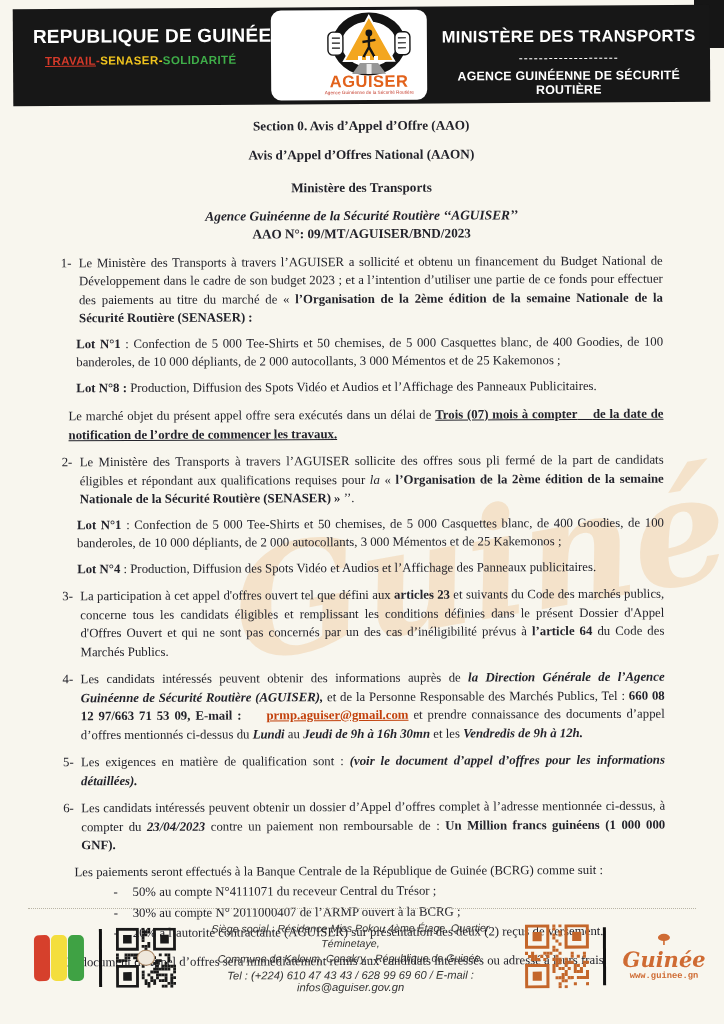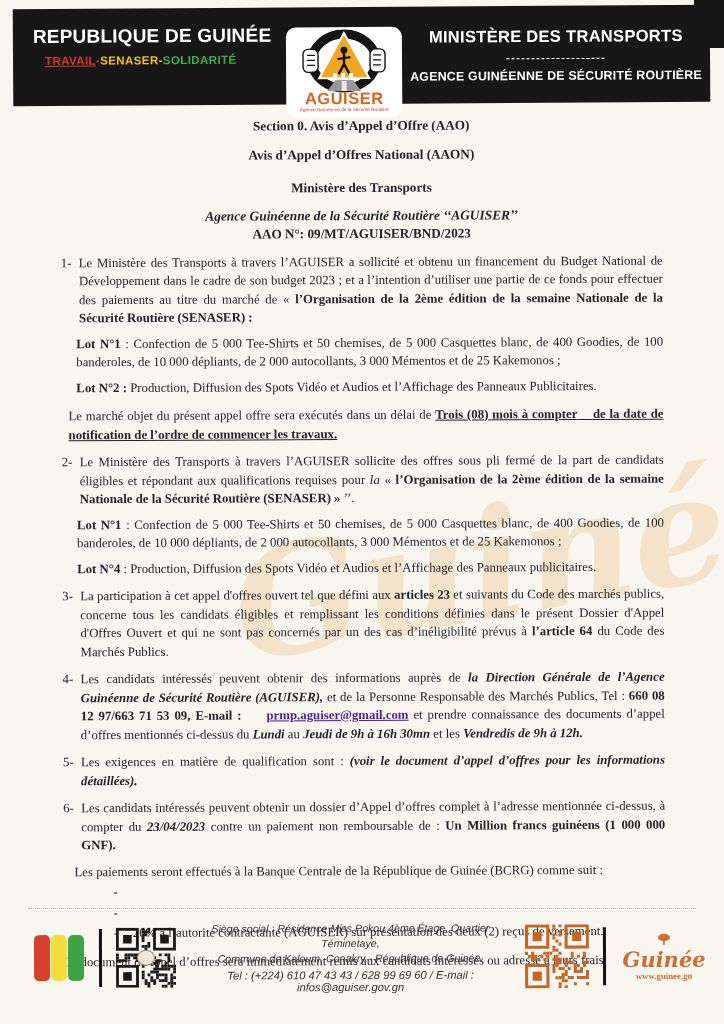--- a/index.html
+++ b/index.html
@@ -5,21 +5,21 @@
   html,body{margin:0;padding:0;}
   body{background:#d8d6cf;font-family:"Liberation Serif",serif;}
   .page{position:relative;width:724px;height:1024px;background:#f8f6ee;overflow:hidden;margin:0 auto;}
   .corner-tr{position:absolute;top:0;right:0;width:30px;height:48px;background:#161616;}
 
   
   .hdr{position:absolute;left:13px;top:7px;width:697px;height:97px;background:#171717;display:flex;align-items:flex-start;transform:rotate(-0.35deg);}
   .hdr-left{flex:1.05;color:#fff;padding:17px 0 0 20px;font-family:"Liberation Sans",sans-serif;}
   .hdr-title{font-weight:bold;font-size:19px;letter-spacing:.2px;white-space:nowrap;}
   .motto{margin-top:7px;padding-left:12px;font-weight:bold;font-size:11.5px;letter-spacing:.4px;white-space:nowrap;}
-  .logo-card{width:116px;height:90px;background:#fff;margin-top:20px;border-radius:10px;display:flex;align-items:center;justify-content:center;flex:none;}
+  .logo-card{width:116px;height:90px;background:#fff;margin-top:3px;border-radius:10px;display:flex;align-items:center;justify-content:center;flex:none;padding-left:40px;}
   .hdr-right{flex:1.28;color:#fff;text-align:center;padding-top:21px;font-family:"Liberation Sans",sans-serif;}
   .hdr-r1{font-weight:bold;font-size:16.5px;letter-spacing:.3px;}
   .hdr-dash{font-size:12px;letter-spacing:1px;margin:5px 0 4px;}
   .hdr-r2{font-weight:bold;font-size:12.4px;letter-spacing:.2px;}
 
   
   .wm{position:absolute;left:230px;top:470px;z-index:1;font-family:"DejaVu Serif",serif;font-style:italic;font-weight:bold;
       font-size:150px;color:rgba(231,148,58,0.20);transform:rotate(-10deg);pointer-events:none;white-space:nowrap;}
 
   
@@ -35,39 +35,39 @@
   .txt{flex:1;}
   .sub{margin-left:15px;margin-top:7px;}
   .delay{margin-left:7px;margin-top:10px;}
   .payintro{margin-left:11px;margin-top:8px;}
   .dashrow{display:flex;margin-left:50px;margin-top:2px;}
   .dashcol{flex:none;width:19px;}
   .closing{margin-top:10px;}
   .b{font-weight:bold;}
   .i{font-style:italic;}
   .u{text-decoration:underline;}
-  .lnk{color:#4c1d95;font-weight:bold;text-decoration:underline;margin-left:20px;}
+  .lnk{color:#c2410c;font-weight:bold;text-decoration:underline;margin-left:20px;}
 
   
   .fold{position:absolute;left:28px;right:28px;bottom:115px;border-top:1px dotted #b9b5a6;z-index:2;}
   .footer{position:absolute;left:20px;right:16px;bottom:24px;height:86px;display:flex;align-items:center;z-index:2;transform:rotate(-0.2deg);}
   .flag{display:flex;margin-left:14px;flex:none;}
   .flag span{width:16px;height:46px;border-radius:5px;margin-right:1px;}
   .f-red{background:#d6402c;}.f-yel{background:#f4de3d;}.f-grn{background:#3fa244;}
   .vdiv{width:3px;height:58px;background:#111;margin:0 14px;flex:none;}
   .qr{width:60px;height:60px;flex:none;position:relative;}
   .qr-black{color:#1a1a1a;}
   .qr-orange{color:#c4662a;width:64px;height:64px;}
   .qr-center{position:absolute;left:50%;top:50%;width:16px;height:14px;transform:translate(-50%,-50%);background:#efe8dc;border-radius:50%;border:1px solid #a86;}
   .addr{flex:1;text-align:center;font-family:"Liberation Sans",sans-serif;font-style:italic;color:#333;padding:0 10px;}
   .addr-l1,.addr-l2{font-size:10.6px;line-height:15px;}
   .addr-l3{font-size:11.2px;margin-top:3px;}
   .brand{flex:none;width:88px;text-align:center;color:#cf6b33;}
   .brand-name{font-family:"DejaVu Serif",serif;font-style:italic;font-weight:bold;font-size:21px;line-height:20px;}
-  .brand-url{font-family:Liberation Serif, serif;font-size:8.8px;font-weight:bold;margin-top:1px;}
+  .brand-url{font-family:Liberation Mono, monospace;font-size:8.8px;font-weight:bold;margin-top:1px;}
   .brand-tree{height:13px;}
 </style>
 </head>
 <body>
 
 <div class="page">
   <div class="corner-tr"></div>
 
   <div class="hdr">
     <div class="hdr-left">
@@ -110,22 +110,22 @@
     <div class="hblock h2">Avis d’Appel d’Offres National (AAON)</div>
     <div class="hblock h3">Ministère des Transports</div>
     <div class="hblock h4">Agence Guinéenne de la Sécurité Routière ‘‘AGUISER’’</div>
     <div class="hblock h5">AAO N°: 09/MT/AGUISER/BND/2023</div>
 
     <div class="item">
       <span class="num">1-</span>
       <div class="txt"><span>Le Ministère des Transports à travers l’AGUISER a sollicité et obtenu un financement du Budget National de Développement dans le cadre de son budget 2023 ; et a l’intention d’utiliser une partie de ce fonds pour effectuer des paiements au titre du marché de « </span><span class="b">l’Organisation de la 2ème édition de la semaine Nationale de la Sécurité Routière (SENASER) :</span></div>
     </div>
     <div class="sub"><span class="b">Lot N°1</span><span> : Confection de 5 000 Tee-Shirts et 50 chemises, de 5 000 Casquettes blanc, de 400 Goodies, de 100 banderoles, de 10 000 dépliants, de 2 000 autocollants, 3 000 Mémentos et de 25 Kakemonos ;</span></div>
-    <div class="sub"><span class="b">Lot N°2 :</span><span> Production, Diffusion des Spots Vidéo et Audios et l’Affichage des Panneaux Publicitaires.</span></div>
-    <div class="delay"><span>Le marché objet du présent appel offre sera exécutés dans un délai de </span><span class="b u">Trois (08) mois à compter</span><span class="u">&nbsp;&nbsp;&nbsp;&nbsp;</span><span class="b u">de la date de notification de l’ordre de commencer les travaux.</span></div>
+    <div class="sub"><span class="b">Lot N°8 :</span><span> Production, Diffusion des Spots Vidéo et Audios et l’Affichage des Panneaux Publicitaires.</span></div>
+    <div class="delay"><span>Le marché objet du présent appel offre sera exécutés dans un délai de </span><span class="b u">Trois (07) mois à compter</span><span class="u">&nbsp;&nbsp;&nbsp;&nbsp;</span><span class="b u">de la date de notification de l’ordre de commencer les travaux.</span></div>
 
     <div class="item">
       <span class="num">2-</span>
       <div class="txt"><span>Le Ministère des Transports à travers l’AGUISER sollicite des offres sous pli fermé de la part de candidats éligibles et répondant aux qualifications requises pour </span><span class="i">la</span><span> « </span><span class="b">l’Organisation de la 2ème édition de la semaine Nationale de la Sécurité Routière (SENASER) »</span><span> ’’.</span></div>
     </div>
     <div class="sub"><span class="b">Lot N°1</span><span> : Confection de 5 000 Tee-Shirts et 50 chemises, de 5 000 Casquettes blanc, de 400 Goodies, de 100 banderoles, de 10 000 dépliants, de 2 000 autocollants, 3 000 Mémentos et de 25 Kakemonos ;</span></div>
     <div class="sub"><span class="b">Lot N°4</span><span> : Production, Diffusion des Spots Vidéo et Audios et l’Affichage des Panneaux publicitaires.</span></div>
 
     <div class="item">
       <span class="num">3-</span>
@@ -144,23 +144,25 @@
 
     <div class="item">
       <span class="num">6-</span>
       <div class="txt"><span>Les candidats intéressés peuvent obtenir un dossier d’Appel d’offres complet à l’adresse mentionnée ci-dessus, à compter du </span><span class="b i">23/04/2023</span><span> contre un paiement non remboursable de : </span><span class="b">Un Million francs guinéens (1 000 000 GNF).</span></div>
     </div>
 
     <div class="payintro"><span>Les paiements seront effectués à la Banque Centrale de la République de Guinée (BCRG) comme suit :</span></div>
 
     <div class="dashrow">
       <span class="dashcol">-</span>
+      <span>50% au compte N°4111071 du receveur Central du Trésor ;</span>
     </div>
     <div class="dashrow">
       <span class="dashcol">-</span>
+      <span>30% au compte N° 2011000407 de l’ARMP ouvert à la BCRG ;</span>
     </div>
     <div class="dashrow">
       <span class="dashcol">-</span>
       <span>20% à l’autorité contractante (AGUISER) sur présentation des deux (2) reçus de versement.</span>
     </div>
 
     <div class="closing">Le document d’Appel d’offres sera immédiatement remis aux candidats intéressés ou adressé à leurs frais.</div>
   </div>
 
   <div class="fold"></div>

